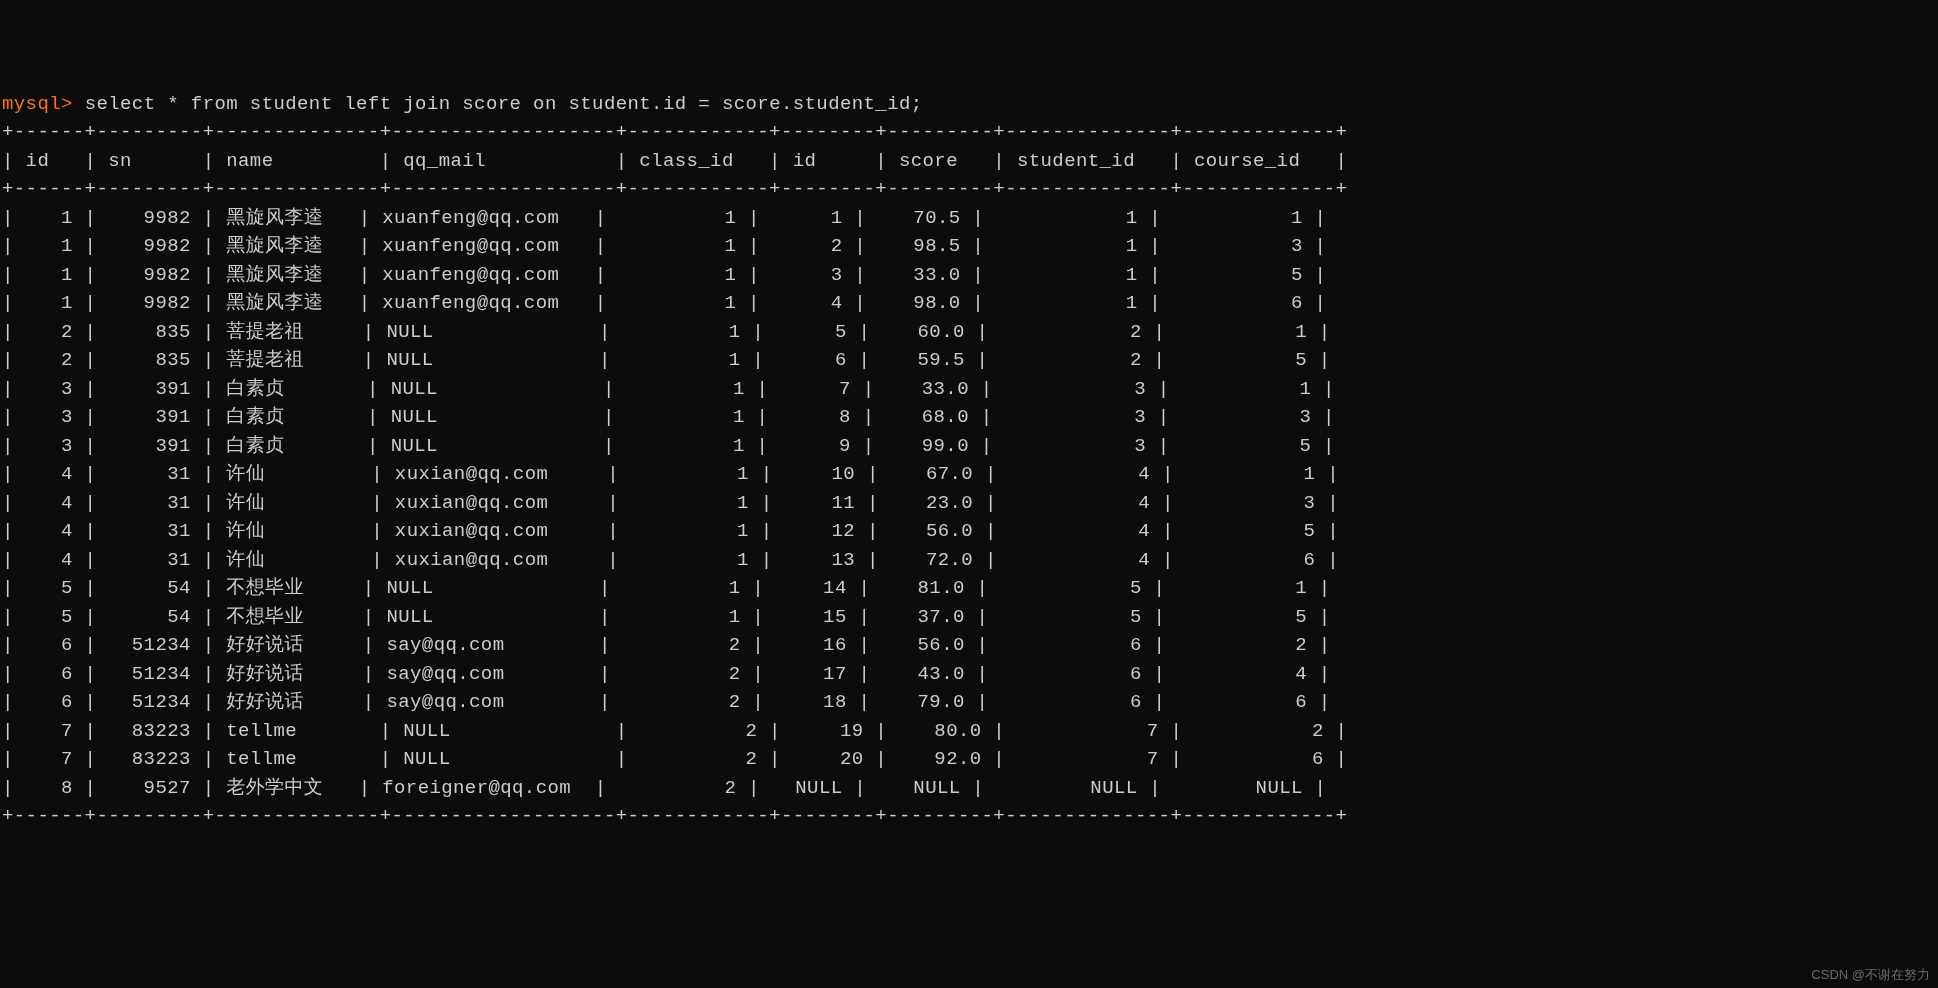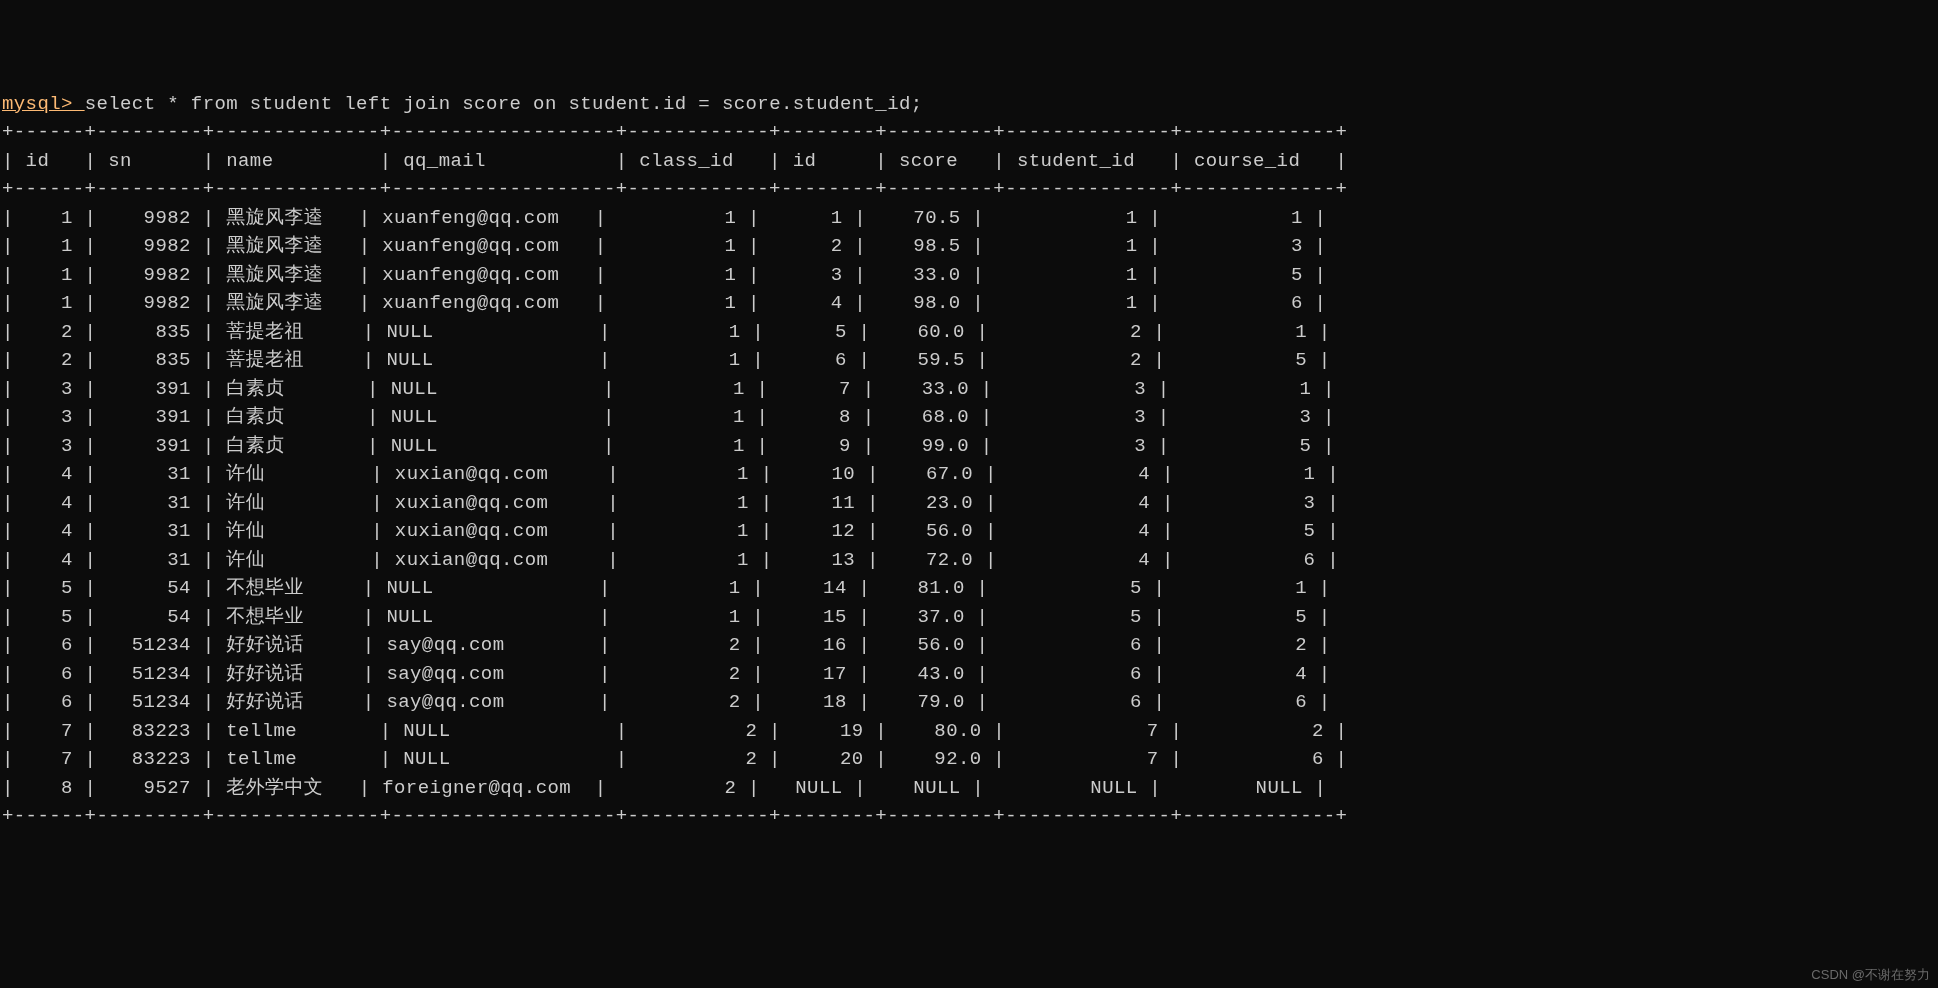--- a/index.html
+++ b/index.html
@@ -6,21 +6,21 @@
     background: #0c0c0c;
     color: #cccccc;
     font-family: "Consolas", "Menlo", "Courier New", monospace;
     font-size: 19px;
     line-height: 1.5;
     margin: 0;
     padding: 4px 2px;
     white-space: pre;
     letter-spacing: 0.4px;
   }
-  .prompt { color: #fdba74; text-decoration: underline; }
+  .prompt { color: #f97316; }
   .watermark {
     position: fixed;
     bottom: 4px;
     right: 8px;
     font-size: 13px;
     color: #6a6a6a;
     font-family: sans-serif;
     letter-spacing: 0;
     text-align: center;
   }

